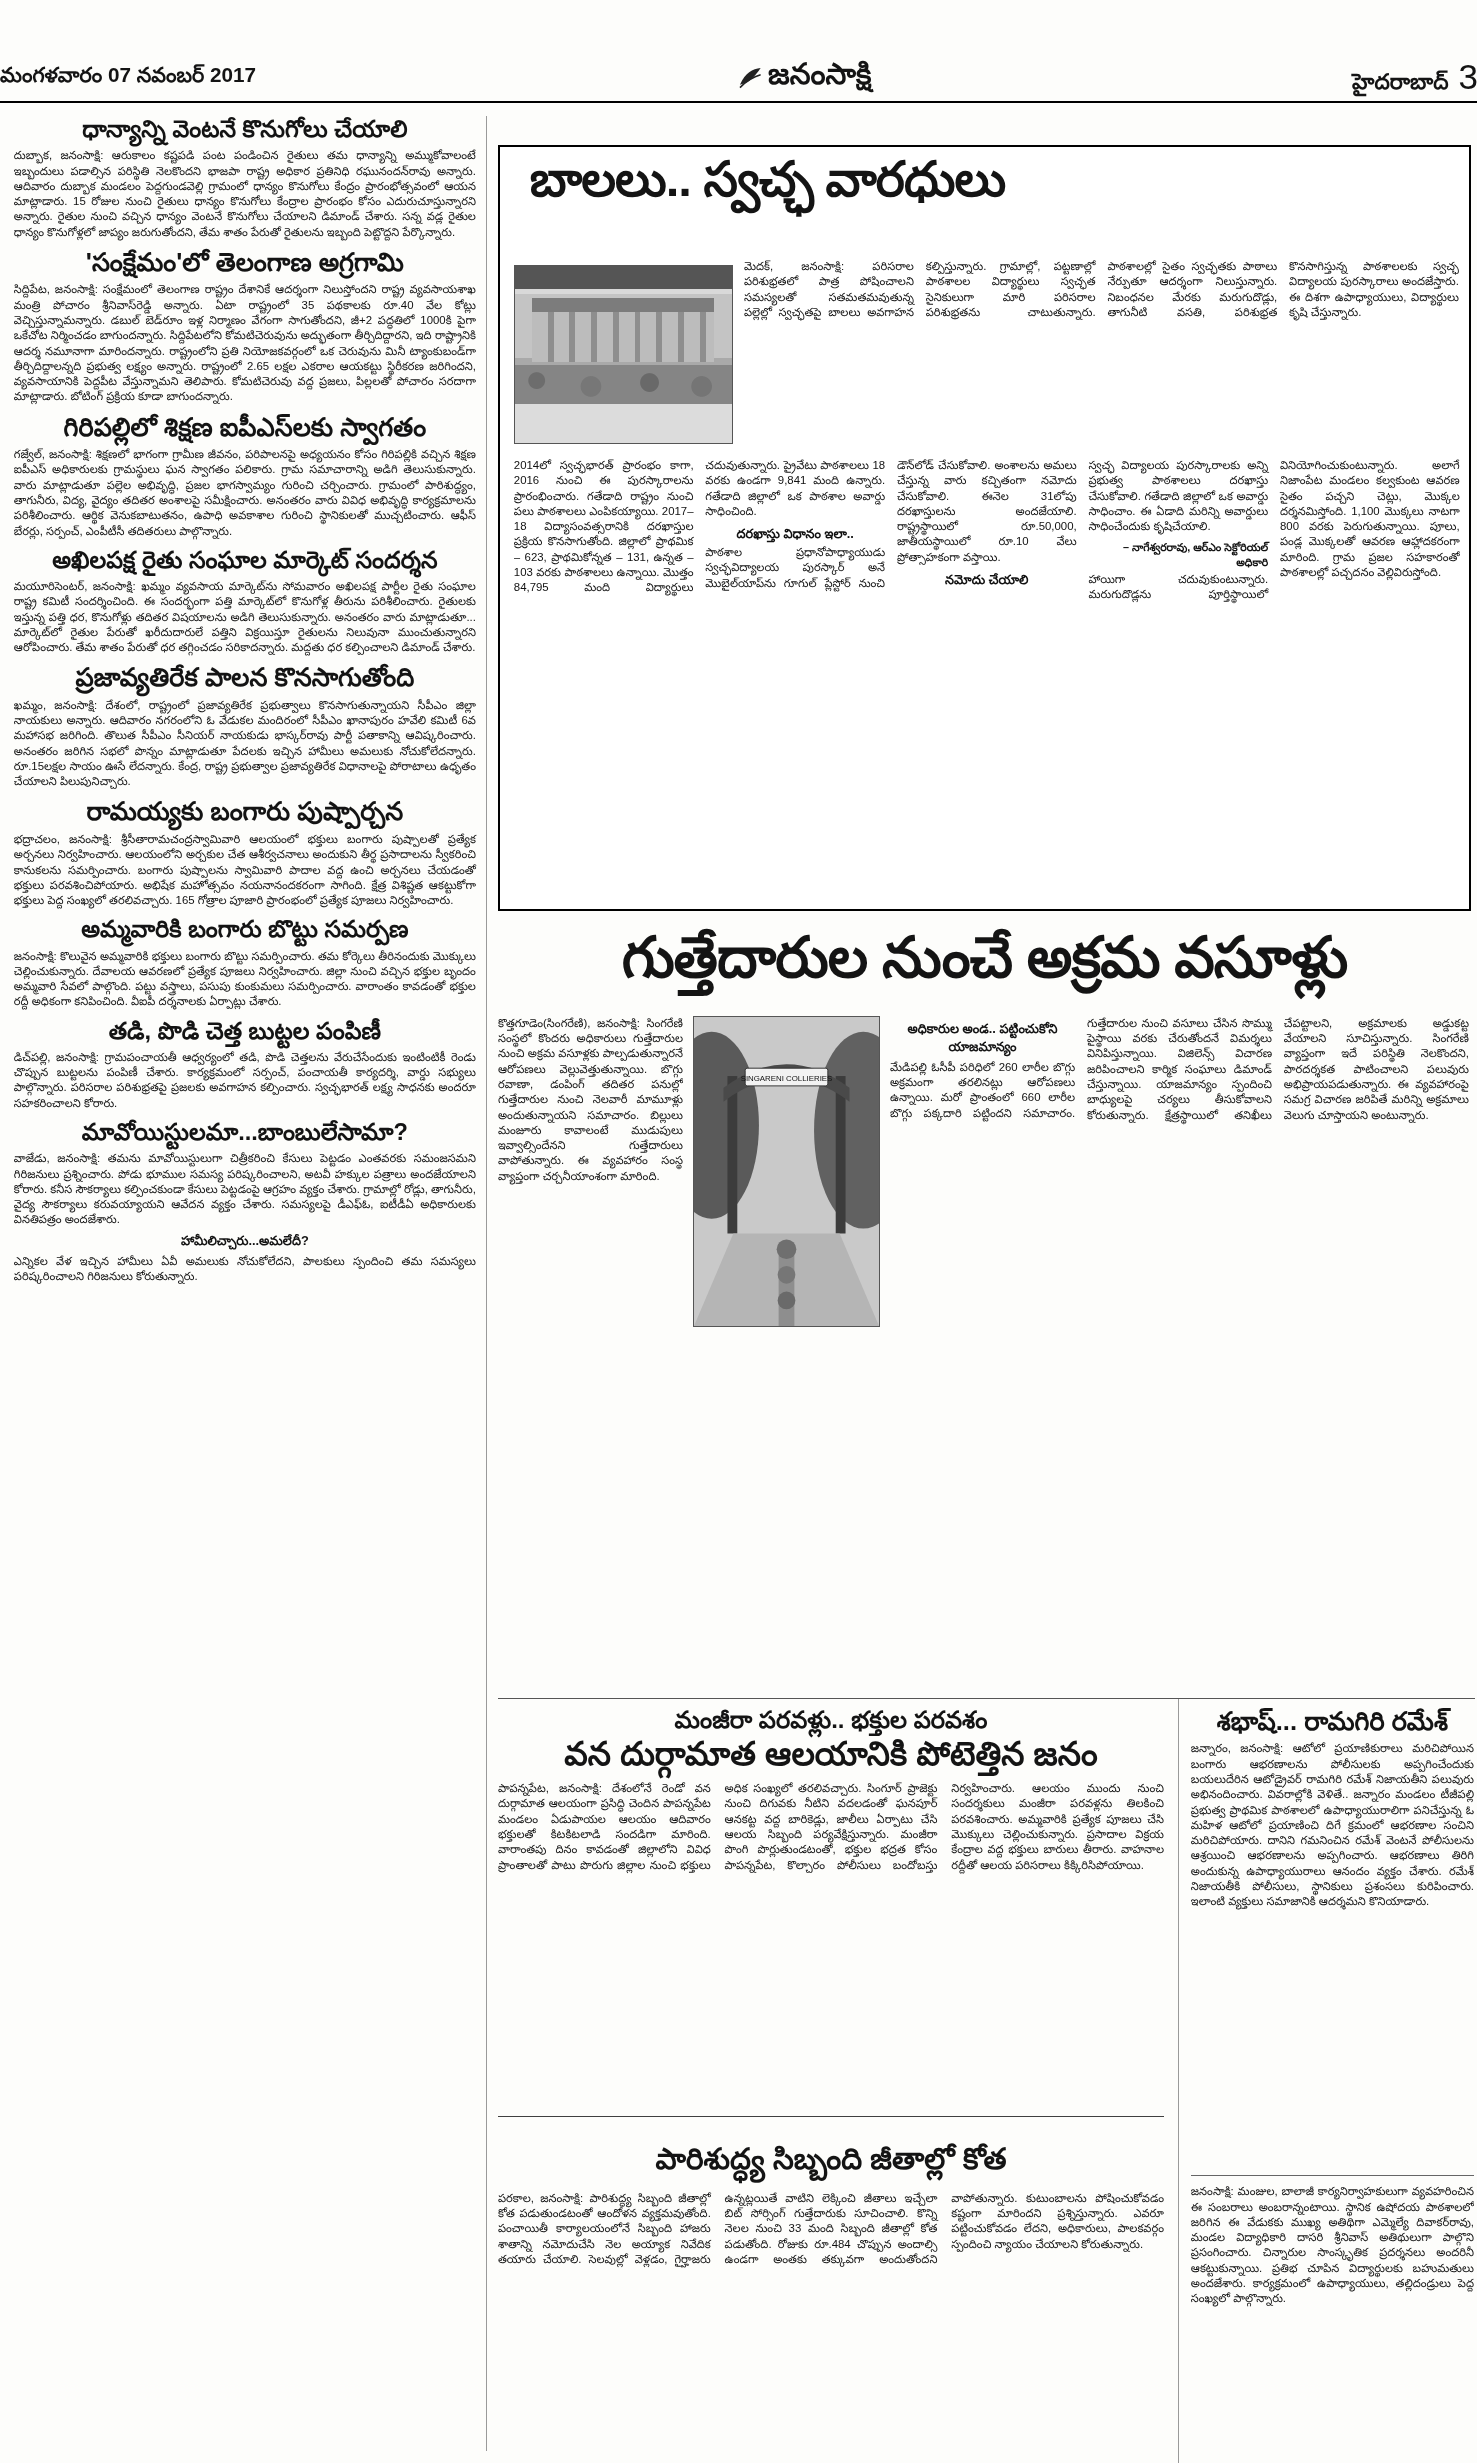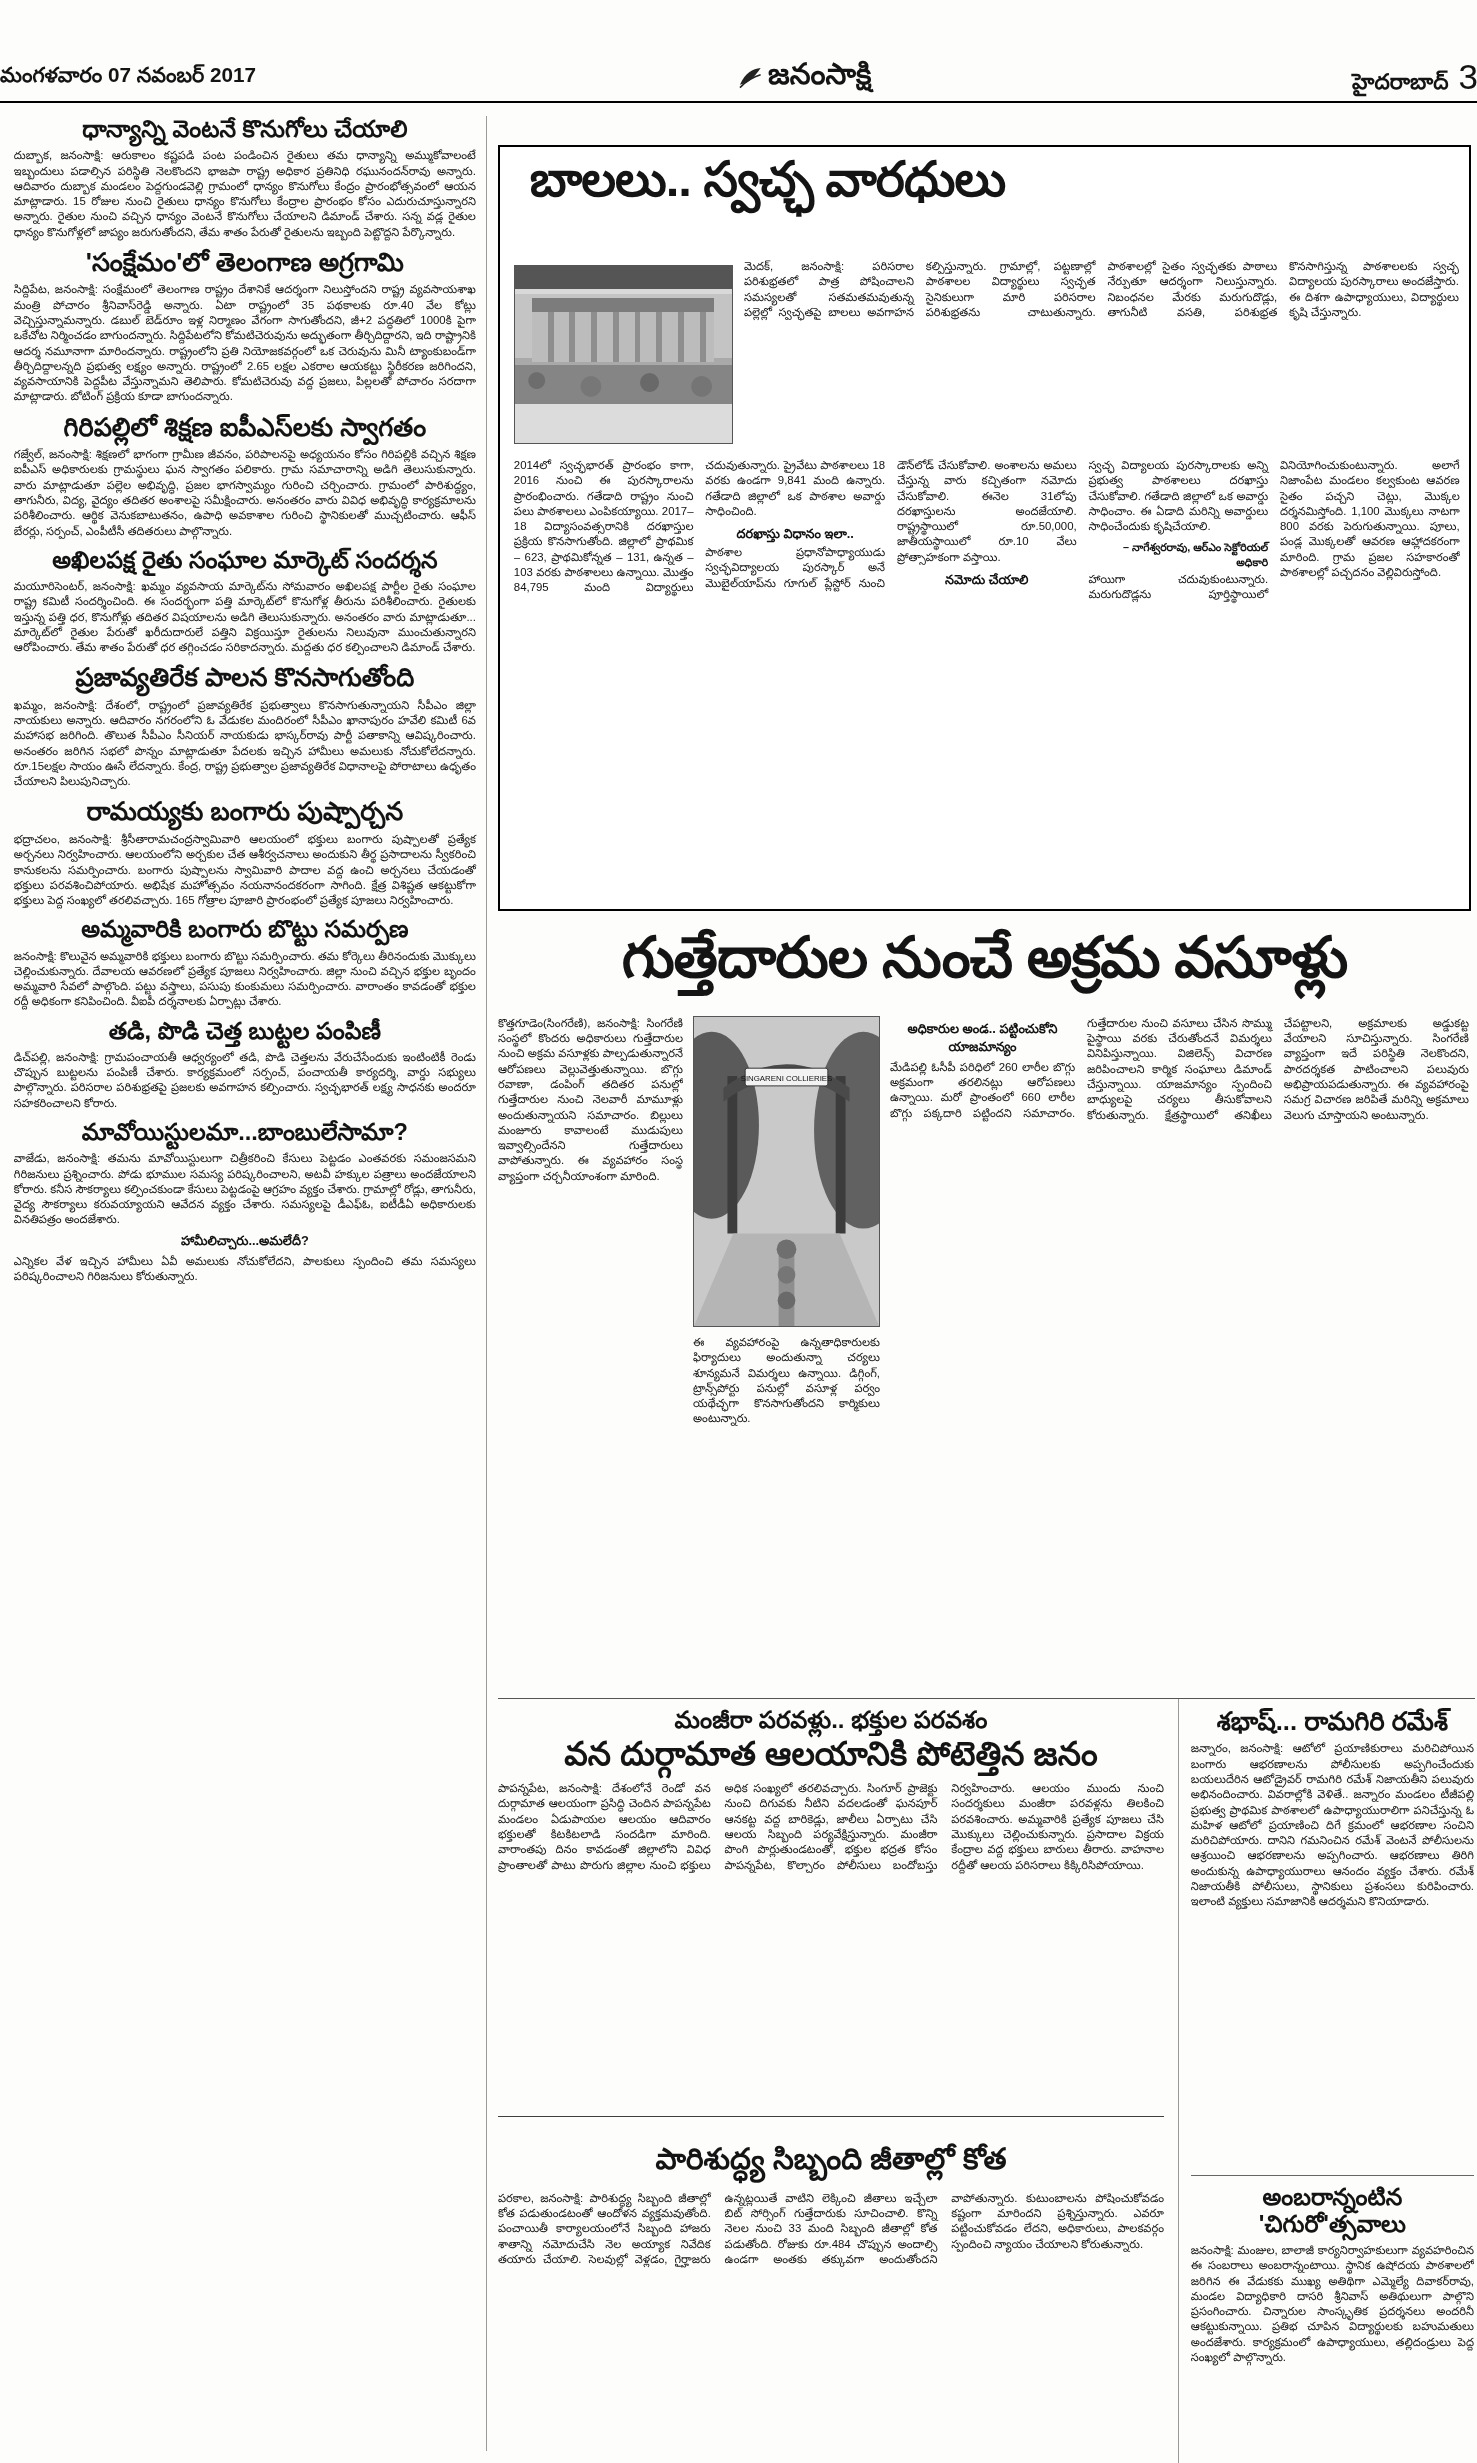--- a/index.html
+++ b/index.html
@@ -191,21 +191,20 @@
         <path d="M30 86 Q94 38 158 86 L158 72 Q94 24 30 72 Z" fill="#4a4a4a"></path>
         <rect x="52" y="52" width="84" height="18" rx="2" fill="#f2f2f2" stroke="#333"></rect>
         <text x="94" y="65" text-anchor="middle" font-size="8" font-family="Liberation Sans, sans-serif" fill="#111">SINGARENI COLLIERIES</text>
         <path d="M40 220 L148 220 L188 314 L0 314 Z" fill="#b5b5b5"></path>
         <rect x="86" y="232" width="16" height="82" fill="#8e8e8e"></rect>
         <circle cx="94" cy="236" r="10" fill="#6f6f6f"></circle>
         <circle cx="94" cy="262" r="9" fill="#767676"></circle>
         <circle cx="94" cy="288" r="9" fill="#6a6a6a"></circle>
       </svg>
     </div>
-    <div class="sg-col2 body-txt clip">ఈ వ్యవహారంపై ఉన్నతాధికారులకు ఫిర్యాదులు అందుతున్నా చర్యలు శూన్యమనే విమర్శలు ఉన్నాయి. డిగ్గింగ్, ట్రాన్స్‌పోర్టు పనుల్లో వసూళ్ల పర్వం యథేచ్ఛగా కొనసాగుతోందని కార్మికులు అంటున్నారు.</div>
     <div class="sg-cols345 clip">
       <div class="subhead">అధికారుల అండ.. పట్టించుకోని యాజమాన్యం</div>
       <div class="body-txt">మేడిపల్లి ఓసీపీ పరిధిలో 260 లారీల బొగ్గు అక్రమంగా తరలినట్లు ఆరోపణలు ఉన్నాయి. మరో ప్రాంతంలో 660 లారీల బొగ్గు పక్కదారి పట్టిందని సమాచారం. గుత్తేదారుల నుంచి వసూలు చేసిన సొమ్ము పైస్థాయి వరకు చేరుతోందనే విమర్శలు వినిపిస్తున్నాయి. విజిలెన్స్ విచారణ జరిపించాలని కార్మిక సంఘాలు డిమాండ్ చేస్తున్నాయి. యాజమాన్యం స్పందించి బాధ్యులపై చర్యలు తీసుకోవాలని కోరుతున్నారు. క్షేత్రస్థాయిలో తనిఖీలు చేపట్టాలని, అక్రమాలకు అడ్డుకట్ట వేయాలని సూచిస్తున్నారు. సింగరేణి వ్యాప్తంగా ఇదే పరిస్థితి నెలకొందని, పారదర్శకత పాటించాలని పలువురు అభిప్రాయపడుతున్నారు. ఈ వ్యవహారంపై సమగ్ర విచారణ జరిపితే మరిన్ని అక్రమాలు వెలుగు చూస్తాయని అంటున్నారు.</div>
     </div>
   </div>
 
   <div class="bottom-row">
 
     <div class="bottom-mid">
       <div class="kicker">మంజీరా పరవళ్లు.. భక్తుల పరవశం</div>
@@ -214,19 +213,18 @@
       <div class="sanit">
         <div class="sanit-head">పారిశుద్ధ్య సిబ్బంది జీతాల్లో కోత</div>
         <div class="sanit-body body-txt">పరకాల, జనంసాక్షి: పారిశుద్ధ్య సిబ్బంది జీతాల్లో కోత పడుతుండటంతో ఆందోళన వ్యక్తమవుతోంది. పంచాయితీ కార్యాలయంలోనే సిబ్బంది హాజరు శాతాన్ని నమోదుచేసి నెల అయ్యాక నివేదిక తయారు చేయాలి. సెలవుల్లో వెళ్లడం, గైర్హాజరు ఉన్నట్లయితే వాటిని లెక్కించి జీతాలు ఇచ్చేలా బిట్ సోర్సింగ్ గుత్తేదారుకు సూచించాలి. కొన్ని నెలల నుంచి 33 మంది సిబ్బంది జీతాల్లో కోత పడుతోంది. రోజుకు రూ.484 చొప్పున అందాల్సి ఉండగా అంతకు తక్కువగా అందుతోందని వాపోతున్నారు. కుటుంబాలను పోషించుకోవడం కష్టంగా మారిందని ప్రశ్నిస్తున్నారు. ఎవరూ పట్టించుకోవడం లేదని, అధికారులు, పాలకవర్గం స్పందించి న్యాయం చేయాలని కోరుతున్నారు.</div>
       </div>
     </div>
 
     <div class="bottom-right">
       <div class="a-head h26">శభాష్... రామగిరి రమేశ్</div>
       <div class="body-txt clip" style="height:424px;">జన్నారం, జనంసాక్షి: ఆటోలో ప్రయాణికురాలు మరిచిపోయిన బంగారు ఆభరణాలను పోలీసులకు అప్పగించేందుకు బయలుదేరిన ఆటోడ్రైవర్ రామగిరి రమేశ్ నిజాయతీని పలువురు అభినందించారు. వివరాల్లోకి వెళితే.. జన్నారం మండలం టీజీపల్లి ప్రభుత్వ ప్రాథమిక పాఠశాలలో ఉపాధ్యాయురాలిగా పనిచేస్తున్న ఓ మహిళ ఆటోలో ప్రయాణించి దిగే క్రమంలో ఆభరణాల సంచిని మరిచిపోయారు. దానిని గమనించిన రమేశ్ వెంటనే పోలీసులను ఆశ్రయించి ఆభరణాలను అప్పగించారు. ఆభరణాలు తిరిగి అందుకున్న ఉపాధ్యాయురాలు ఆనందం వ్యక్తం చేశారు. రమేశ్ నిజాయతీకి పోలీసులు, స్థానికులు ప్రశంసలు కురిపించారు. ఇలాంటి వ్యక్తులు సమాజానికి ఆదర్శమని కొనియాడారు.</div>
       <div class="br-rule"></div>
-      <div class="a-head h24">అంబరాన్నంటిన 'చిగురో'త్సవాలు</div>
       <div class="body-txt clip" style="height:207px;">జనంసాక్షి: మంజుల, బాలాజీ కార్యనిర్వాహకులుగా వ్యవహరించిన ఈ సంబరాలు అంబరాన్నంటాయి. స్థానిక ఉషోదయ పాఠశాలలో జరిగిన ఈ వేడుకకు ముఖ్య అతిథిగా ఎమ్మెల్యే దివాకర్‌రావు, మండల విద్యాధికారి దాసరి శ్రీనివాస్ అతిథులుగా పాల్గొని ప్రసంగించారు. చిన్నారుల సాంస్కృతిక ప్రదర్శనలు అందరినీ ఆకట్టుకున్నాయి. ప్రతిభ చూపిన విద్యార్థులకు బహుమతులు అందజేశారు. కార్యక్రమంలో ఉపాధ్యాయులు, తల్లిదండ్రులు పెద్ద సంఖ్యలో పాల్గొన్నారు.</div>
     </div>
 
   </div>
 </div>
 
 
 </body></html>

